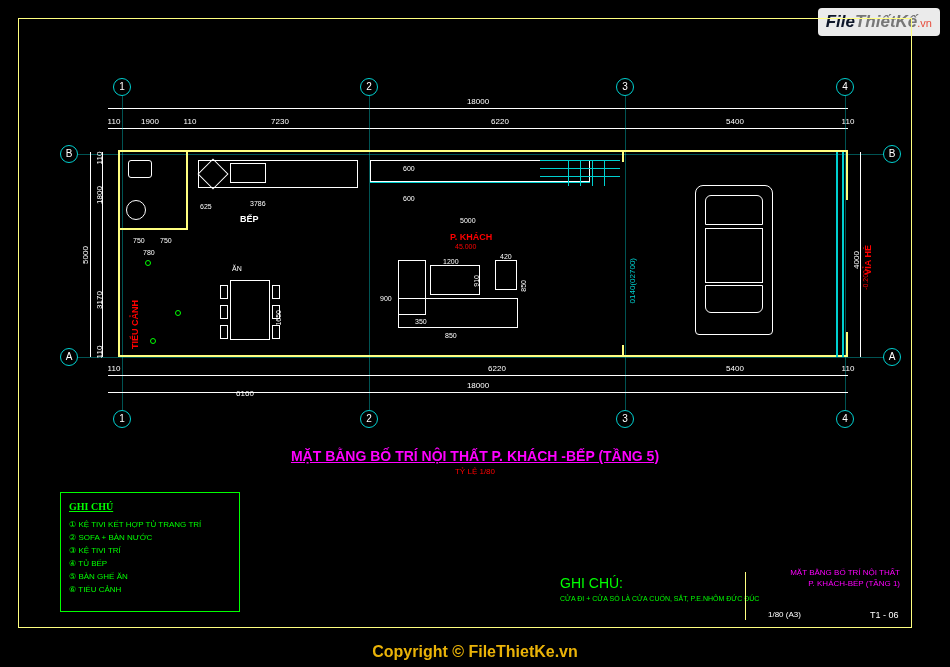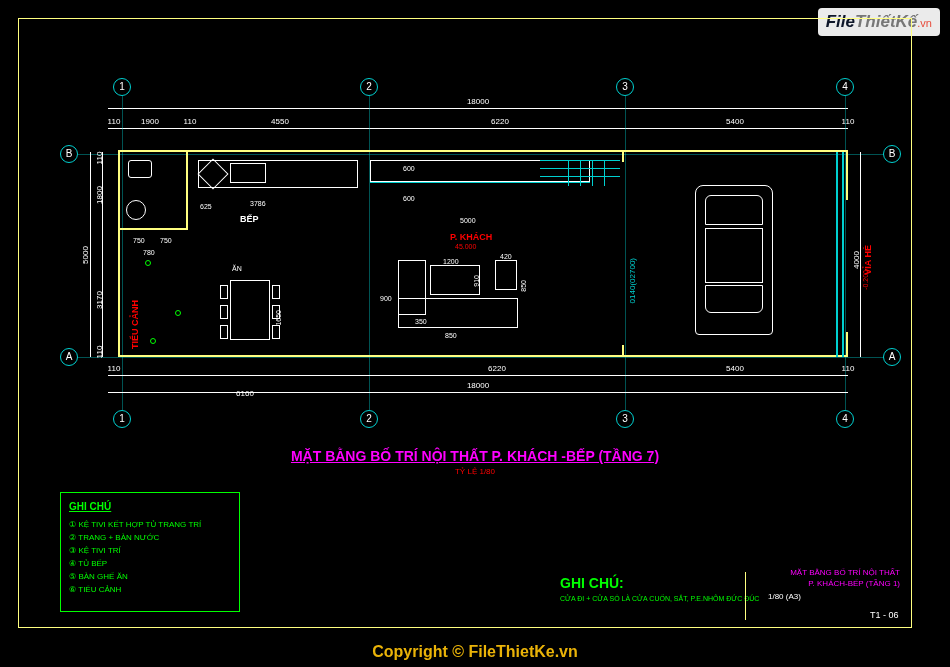--- a/index.html
+++ b/index.html
@@ -129,31 +129,32 @@
     position: absolute;
     border: 1px solid #00ff00;
     padding: 8px;
   }
   .legend-title {
     color: #00ff00;
     font-size: 10px;
     font-weight: bold;
     text-decoration: underline;
     margin-bottom: 8px;
+    font-family: Liberation Serif, serif;
   }
   .legend-item {
     color: #00ff00;
     font-size: 8px;
     margin-bottom: 4px;
   }
   .notes-title {
     position: absolute;
     color: #00ff00;
     font-size: 14px;
-    font-weight: bold;
+    font-weight: normal;
   }
   .notes-text {
     position: absolute;
     color: #00ff00;
     font-size: 7px;
   }
   .titleblock-title {
     position: absolute;
     color: #ff00ff;
     font-size: 8px;
@@ -209,21 +210,21 @@
 </div>
 
 <div class="frame-border"></div>
 
 <div class="dim-line" style="top:108px;left:108px;width:740px;"></div>
 <div class="dim-text" style="top:97px;left:478px;">18000</div>
 <div class="dim-line" style="top:128px;left:108px;width:740px;"></div>
 <div class="dim-text" style="top:117px;left:114px;">110</div>
 <div class="dim-text" style="top:117px;left:150px;">1900</div>
 <div class="dim-text" style="top:117px;left:190px;">110</div>
-<div class="dim-text" style="top:117px;left:280px;">4550</div>
+<div class="dim-text" style="top:117px;left:280px;">7230</div>
 <div class="dim-text" style="top:117px;left:500px;">6220</div>
 <div class="dim-text" style="top:117px;left:735px;">5400</div>
 <div class="dim-text" style="top:117px;left:848px;">110</div>
 
 <div class="grid-circle" style="top:78px;left:113px;">1</div>
 <div class="grid-circle" style="top:78px;left:360px;">2</div>
 <div class="grid-circle" style="top:78px;left:616px;">3</div>
 <div class="grid-circle" style="top:78px;left:836px;">4</div>
 
 <div class="grid-circle" style="top:410px;left:113px;">1</div>
@@ -339,35 +340,35 @@
 
 <div class="dim-line" style="top:375px;left:108px;width:740px;"></div>
 <div class="dim-text" style="top:364px;left:114px;">110</div>
 <div class="dim-text" style="top:364px;left:245px;margin-top:25px;">6160</div>
 <div class="dim-text" style="top:364px;left:497px;">6220</div>
 <div class="dim-text" style="top:364px;left:735px;">5400</div>
 <div class="dim-text" style="top:364px;left:848px;">110</div>
 <div class="dim-line" style="top:392px;left:108px;width:740px;"></div>
 <div class="dim-text" style="top:381px;left:478px;">18000</div>
 
-<div class="title-main" style="top:448px;">MẶT BẰNG BỐ TRÍ NỘI THẤT P. KHÁCH -BẾP (TẦNG 7)</div>
+<div class="title-main" style="top:448px;">MẶT BẰNG BỐ TRÍ NỘI THẤT P. KHÁCH -BẾP (TẦNG 5)</div>
 <div class="title-sub" style="top:467px;">TỶ LỆ 1/80</div>
 
 <div class="legend-box" style="top:492px;left:60px;width:180px;height:120px;">
   <div class="legend-title">GHI CHÚ</div>
   <div class="legend-item">① <span>KỆ TIVI KẾT HỢP TỦ TRANG TRÍ</span></div>
-  <div class="legend-item">② <span>TRANG + BÀN NƯỚC</span></div>
+  <div class="legend-item">② <span>SOFA + BÀN NƯỚC</span></div>
   <div class="legend-item">③ <span>KỆ TIVI TRÍ</span></div>
   <div class="legend-item">④ <span>TỦ BẾP</span></div>
   <div class="legend-item">⑤ <span>BÀN GHẾ ĂN</span></div>
   <div class="legend-item">⑥ <span>TIỂU CẢNH</span></div>
 </div>
 
 <div class="notes-title" style="top:575px;left:560px;">GHI CHÚ:</div>
 <div class="notes-text" style="top:595px;left:560px;">CỬA ĐI + CỬA SỔ LÀ CỬA CUỐN, SẮT, P.E.NHÔM ĐỨC ĐÚC</div>
 <div style="position:absolute;top:572px;left:745px;width:1px;height:48px;background:#ffff80;"></div>
 
 <div class="titleblock-title" style="top:568px;left:760px;width:140px;">MẶT BẰNG BỐ TRÍ NỘI THẤT</div>
 <div class="titleblock-title" style="top:579px;left:760px;width:140px;">P. KHÁCH-BẾP (TẦNG 1)</div>
-<div class="titleblock-scale" style="top:592px;left:768px;">1/80  (A3)</div>
+<div class="titleblock-scale" style="top:610px;left:768px;">1/80  (A3)</div>
 <div class="titleblock-num" style="top:610px;left:870px;">T1 - 06</div>
 
 <div class="copyright">Copyright © FileThietKe.vn</div>
 
 </body></html>

